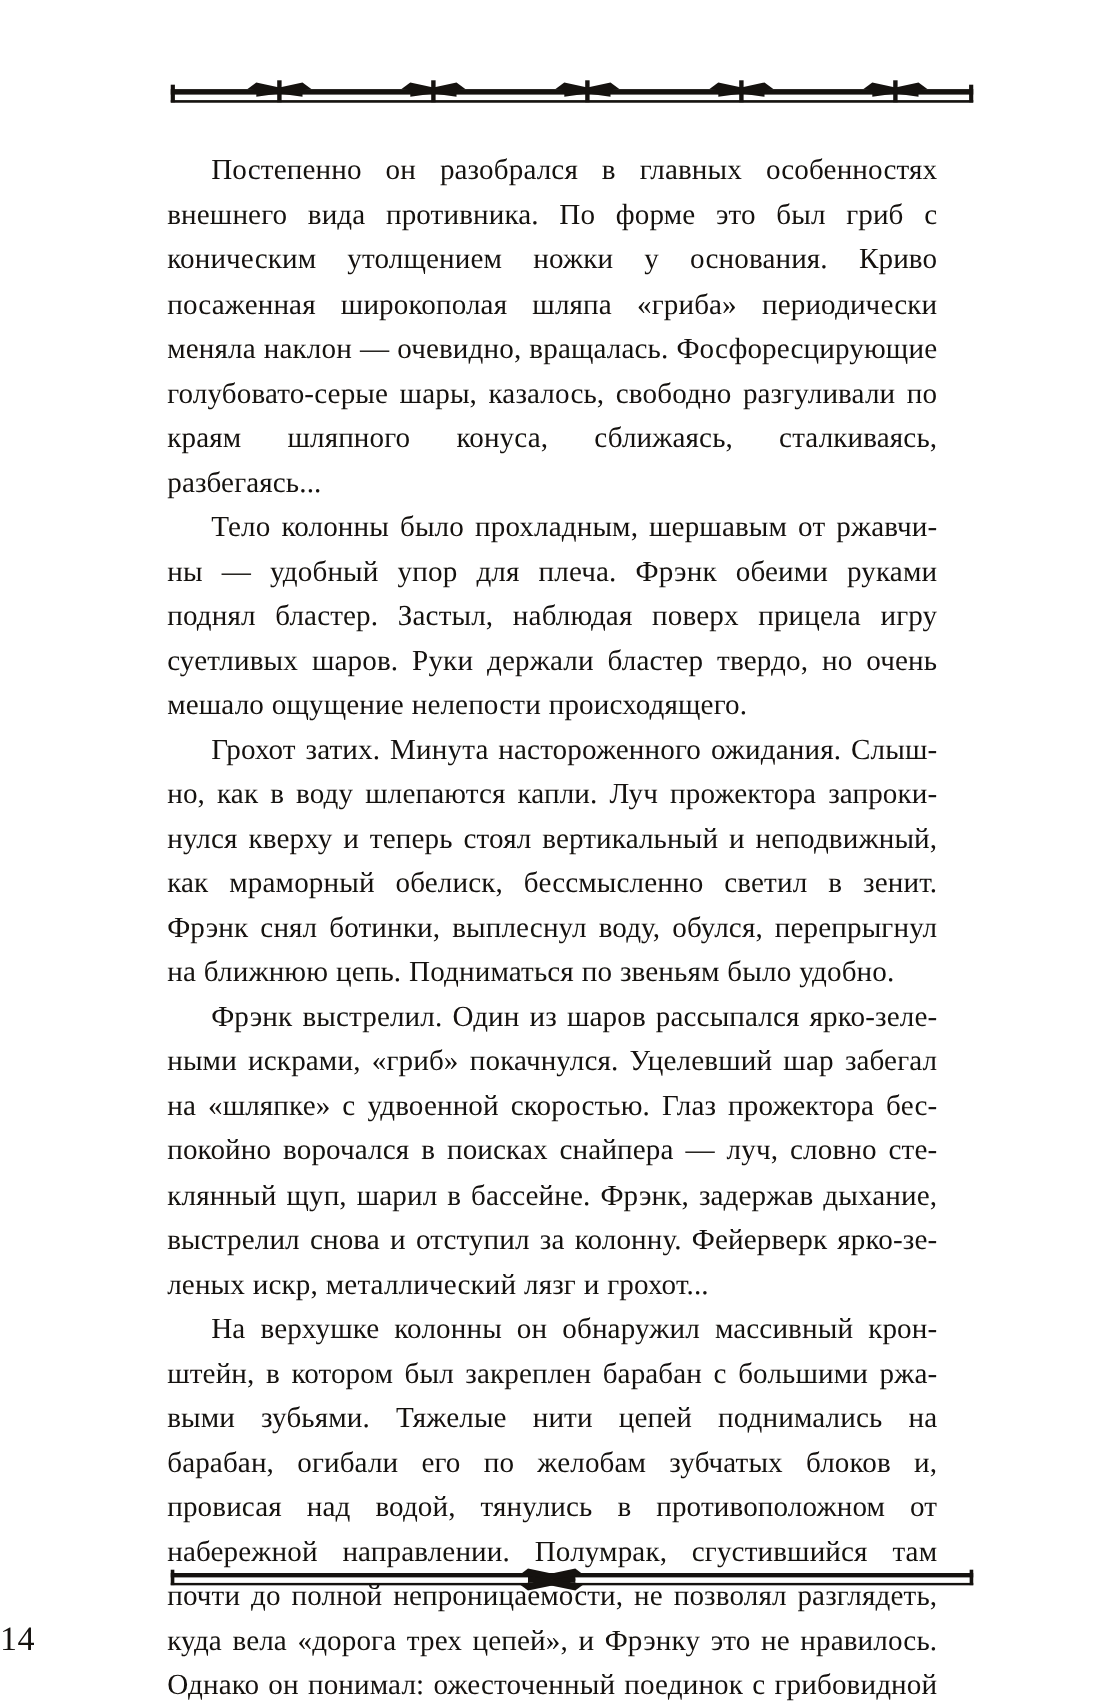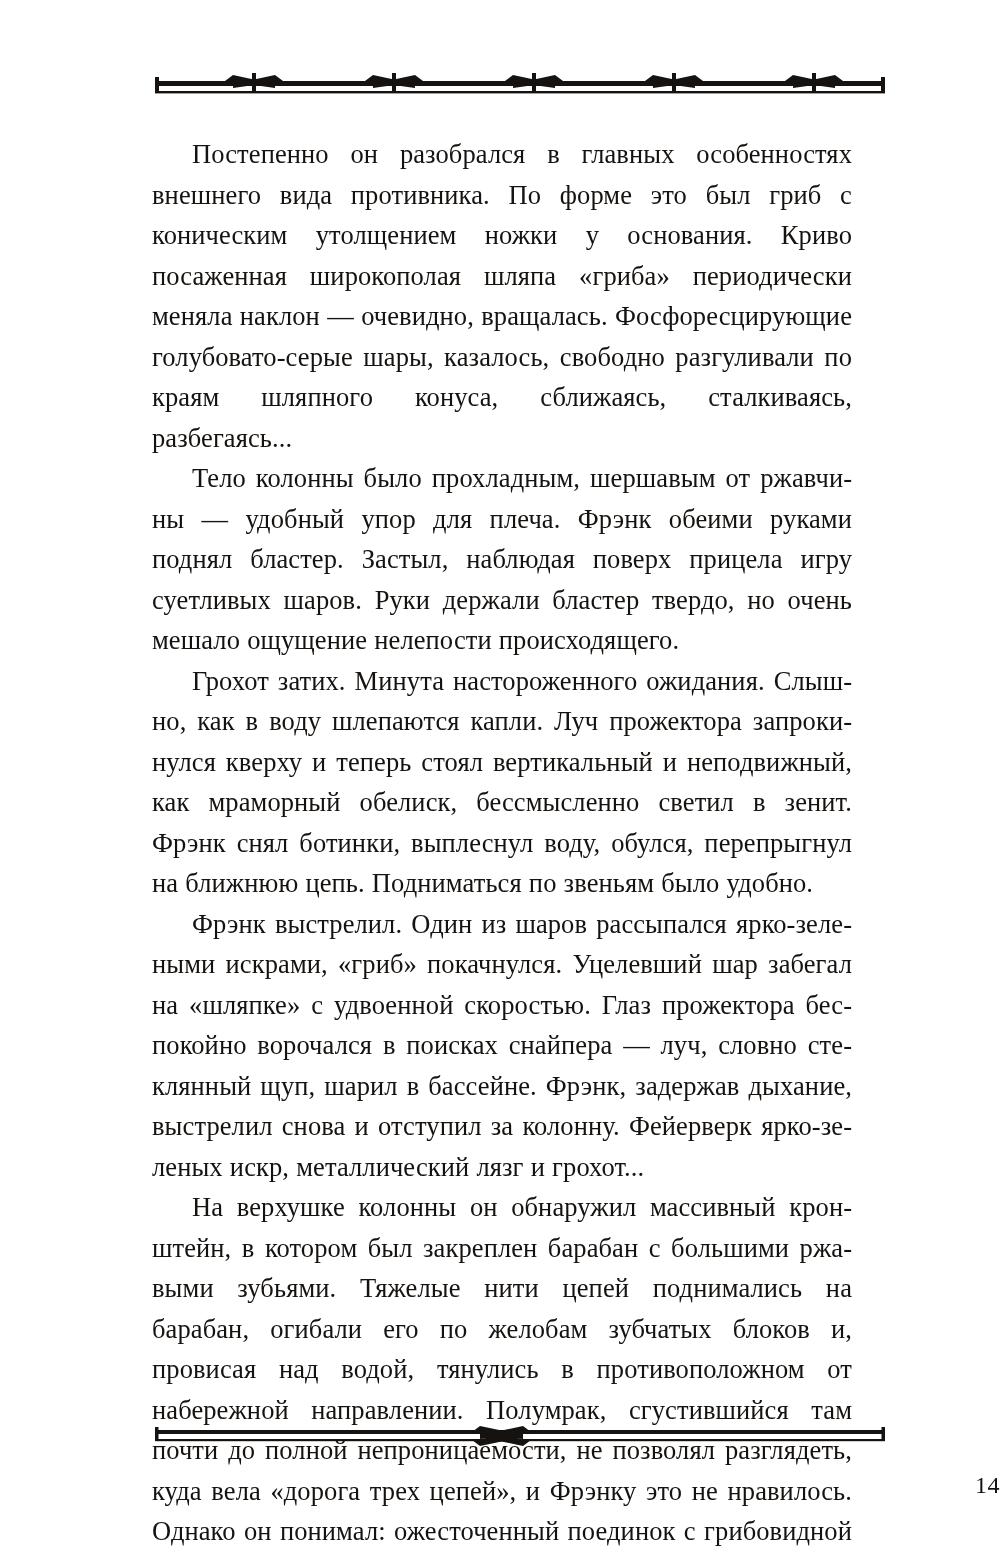--- a/index.html
+++ b/index.html
@@ -82,22 +82,22 @@
     letter-spacing: 1.4px;
     font-size: 21px;
   }
 
   
   .folio {
     position: absolute;
     left: 0;
     top: 1472px;
     width: 1000px;
-    text-align: right;
-    font-size: 24px;
+    text-align: left;
+    font-size: 31px;
     letter-spacing: 0.5px;
   }
 </style>
 </head>
 <body>
 
 <div class="page">
 
   <div class="ornament-top">
     <svg width="730" height="34" viewBox="0 0 730 34" xmlns="http://www.w3.org/2000/svg">

